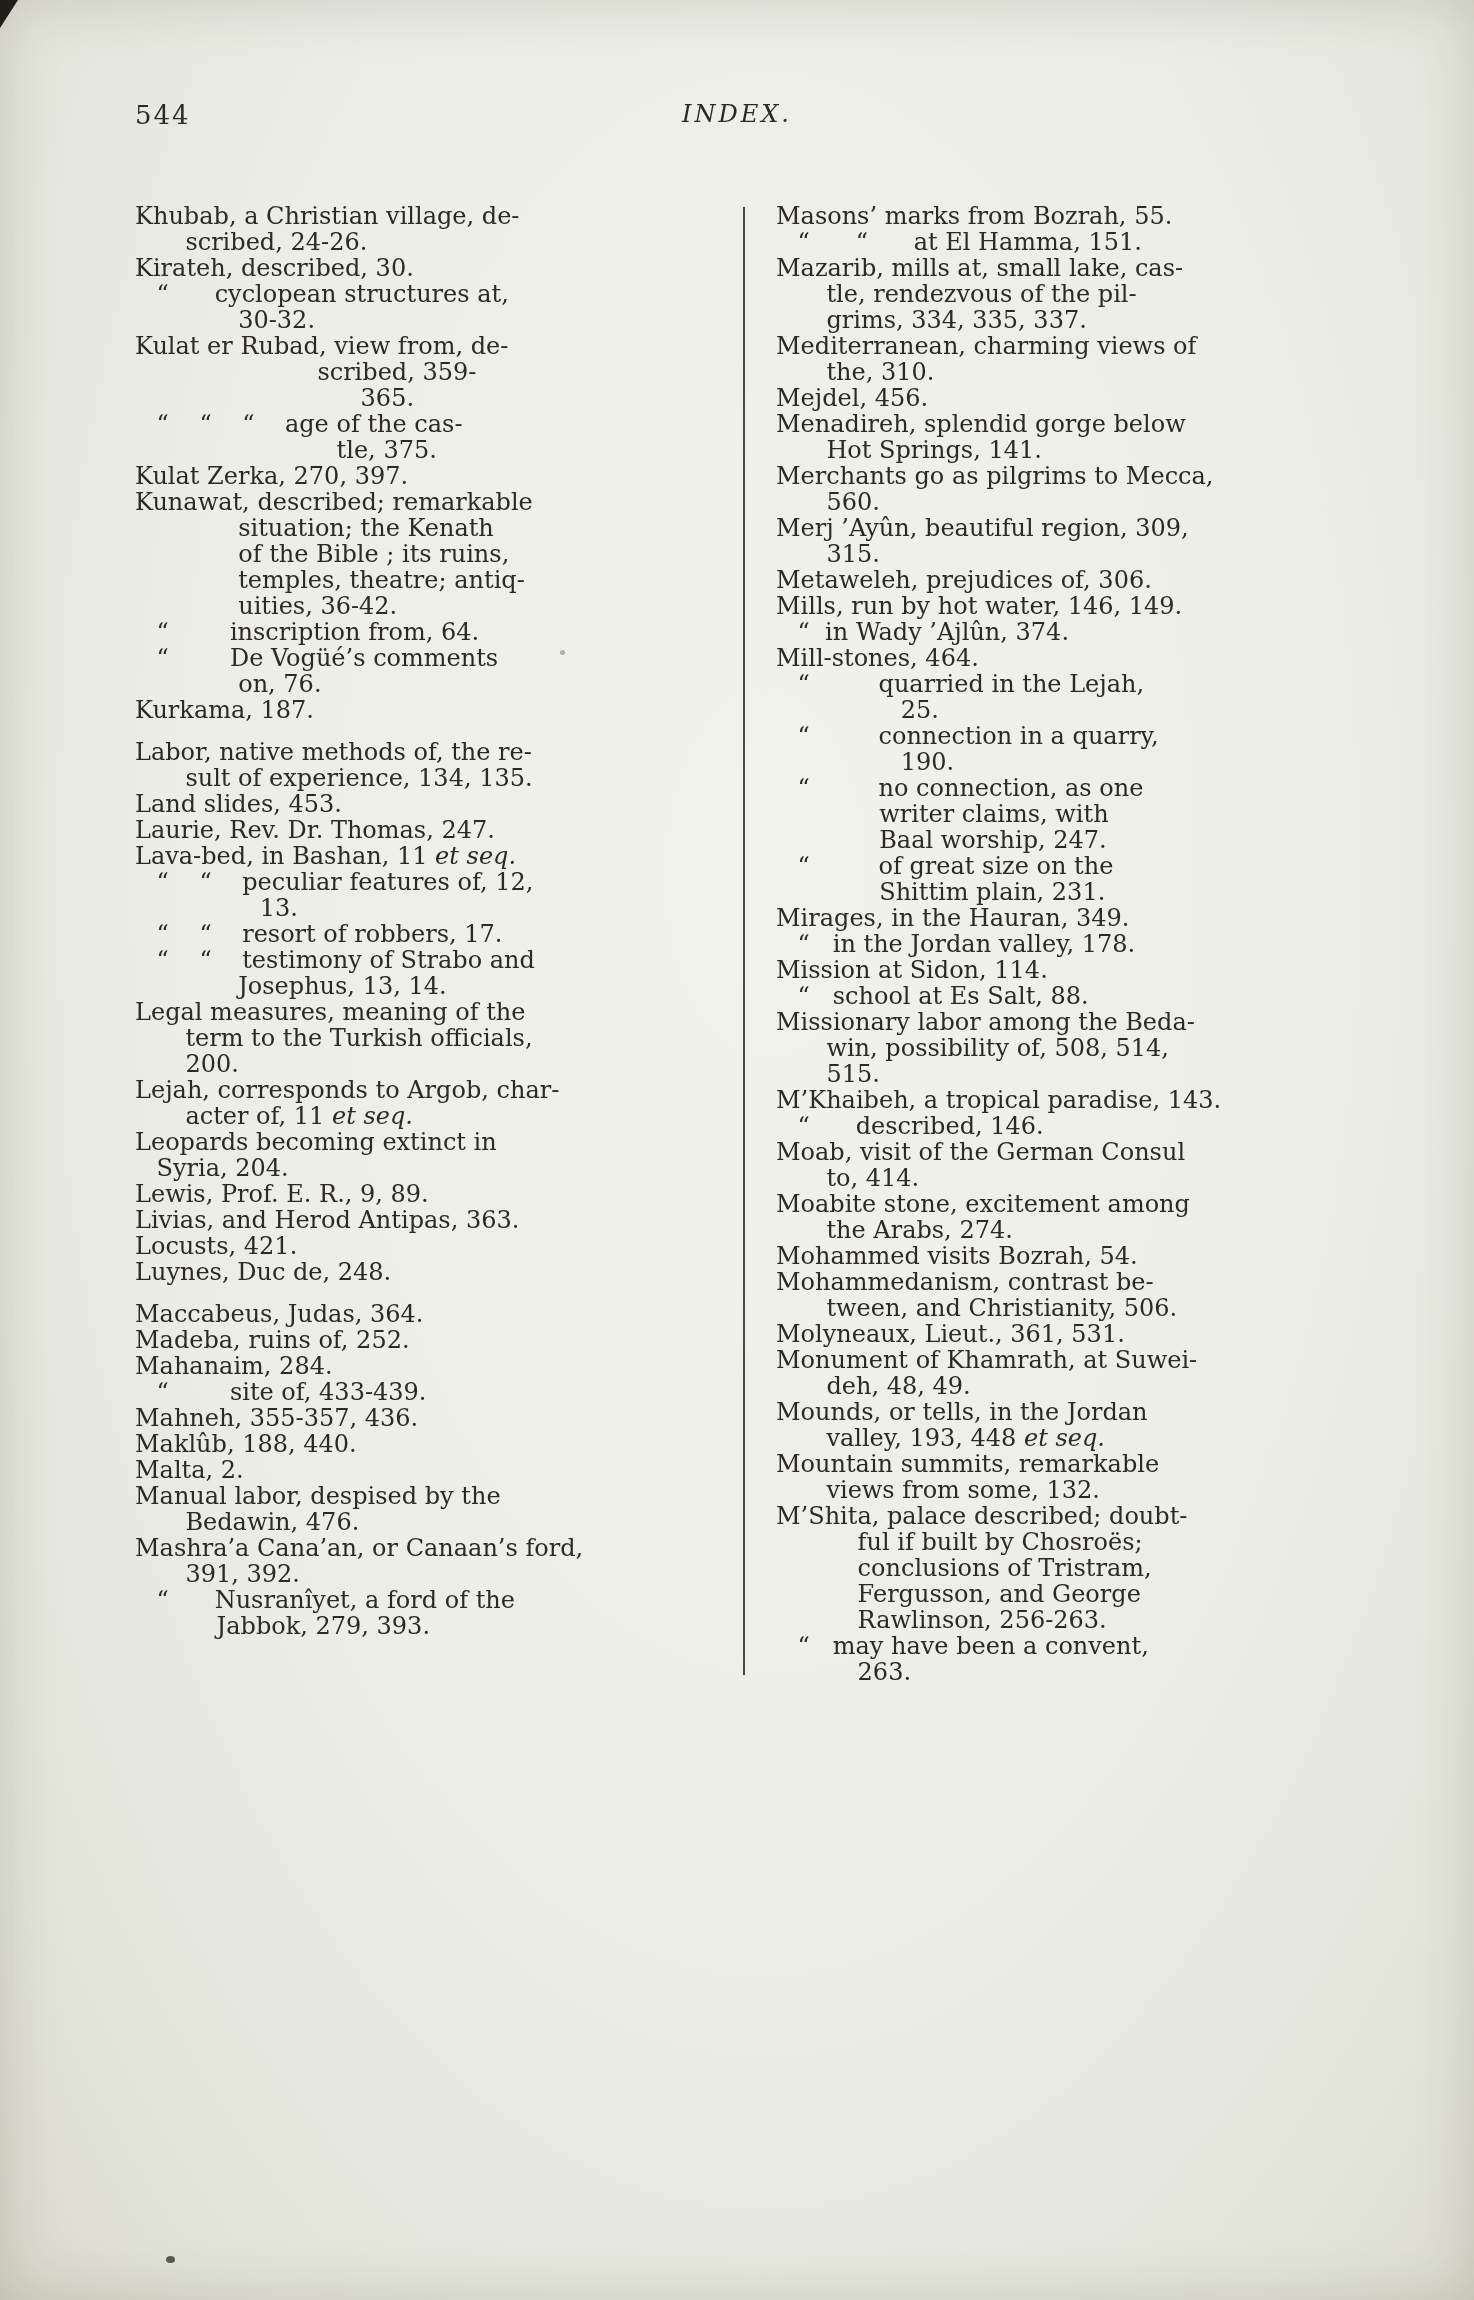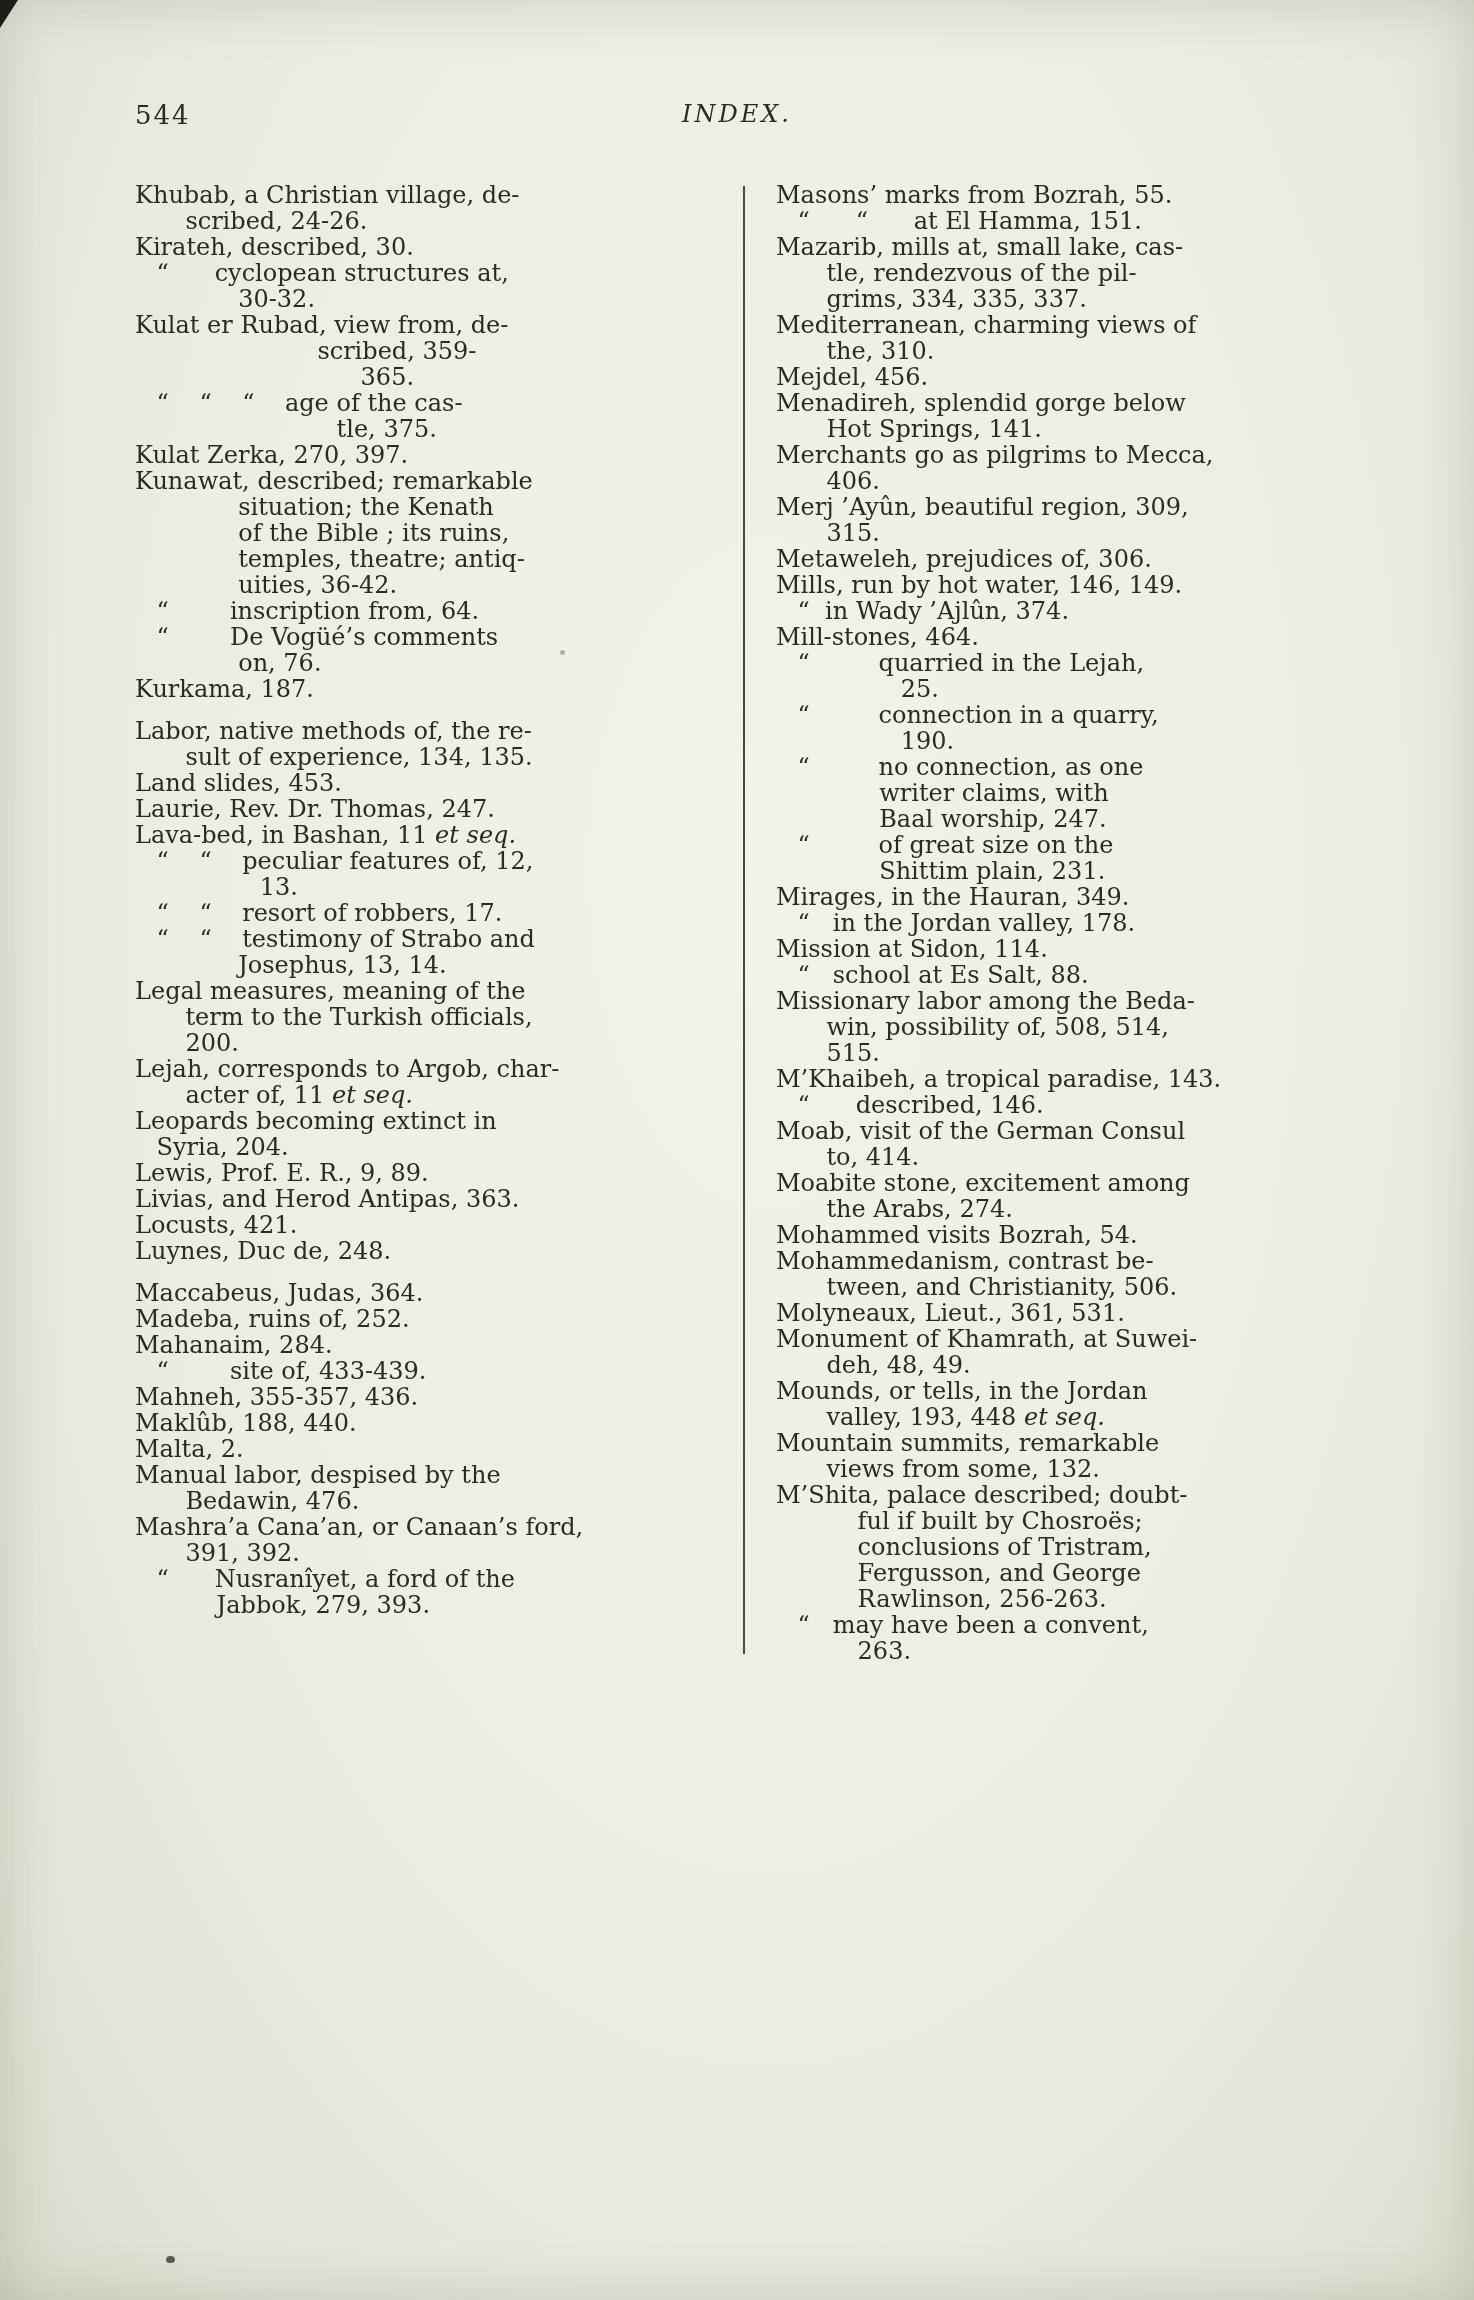--- a/index.html
+++ b/index.html
@@ -27,21 +27,21 @@
   .header { position: relative; height: 46px; margin-top: 100px; }
   .pagenum {
     position: absolute; left: 135px; top: 0;
     font-size: 26px; letter-spacing: 2px;
   }
   .title {
     position: absolute; left: 50%; top: 0; transform: translateX(-50%);
     font-size: 24px; font-style: italic; letter-spacing: 3px;
   }
 
-  .columns { position: relative; display: flex; margin: 36px 0 0 135px; }
+  .columns { position: relative; display: flex; margin: 57px 0 0 135px; }
   .col { width: 575px; font-size: 24px; }
   .col-right { width: 570px; margin-left: 66px; }
   .divider {
     position: absolute; left: 608px; top: 4px;
     width: 2px; height: calc(100% - 14px);
     background: #4b4a42;
   }
   .line {
     line-height: 26px;
     min-height: 26px;
@@ -135,21 +135,21 @@
         <div class="line i1">“      “      at El Hamma, 151.</div>
         <div class="line i0">Mazarib, mills at, small lake, cas-</div>
         <div class="line i2">tle, rendezvous of the pil-</div>
         <div class="line i2">grims, 334, 335, 337.</div>
         <div class="line i0">Mediterranean, charming views of</div>
         <div class="line i2">the, 310.</div>
         <div class="line i0">Mejdel, 456.</div>
         <div class="line i0">Menadireh, splendid gorge below</div>
         <div class="line i2">Hot Springs, 141.</div>
         <div class="line i0">Merchants go as pilgrims to Mecca,</div>
-        <div class="line i2">406.</div>
+        <div class="line i2">560.</div>
         <div class="line i0">Merj ’Ayûn, beautiful region, 309,</div>
         <div class="line i2">315.</div>
         <div class="line i0">Metaweleh, prejudices of, 306.</div>
         <div class="line i0">Mills, run by hot water, 146, 149.</div>
         <div class="line i1">“  in Wady ’Ajlûn, 374.</div>
         <div class="line i0">Mill-stones, 464.</div>
         <div class="line i1">“         quarried in the Lejah,</div>
         <div class="line i5">25.</div>
         <div class="line i1">“         connection in a quarry,</div>
         <div class="line i5">190.</div>

